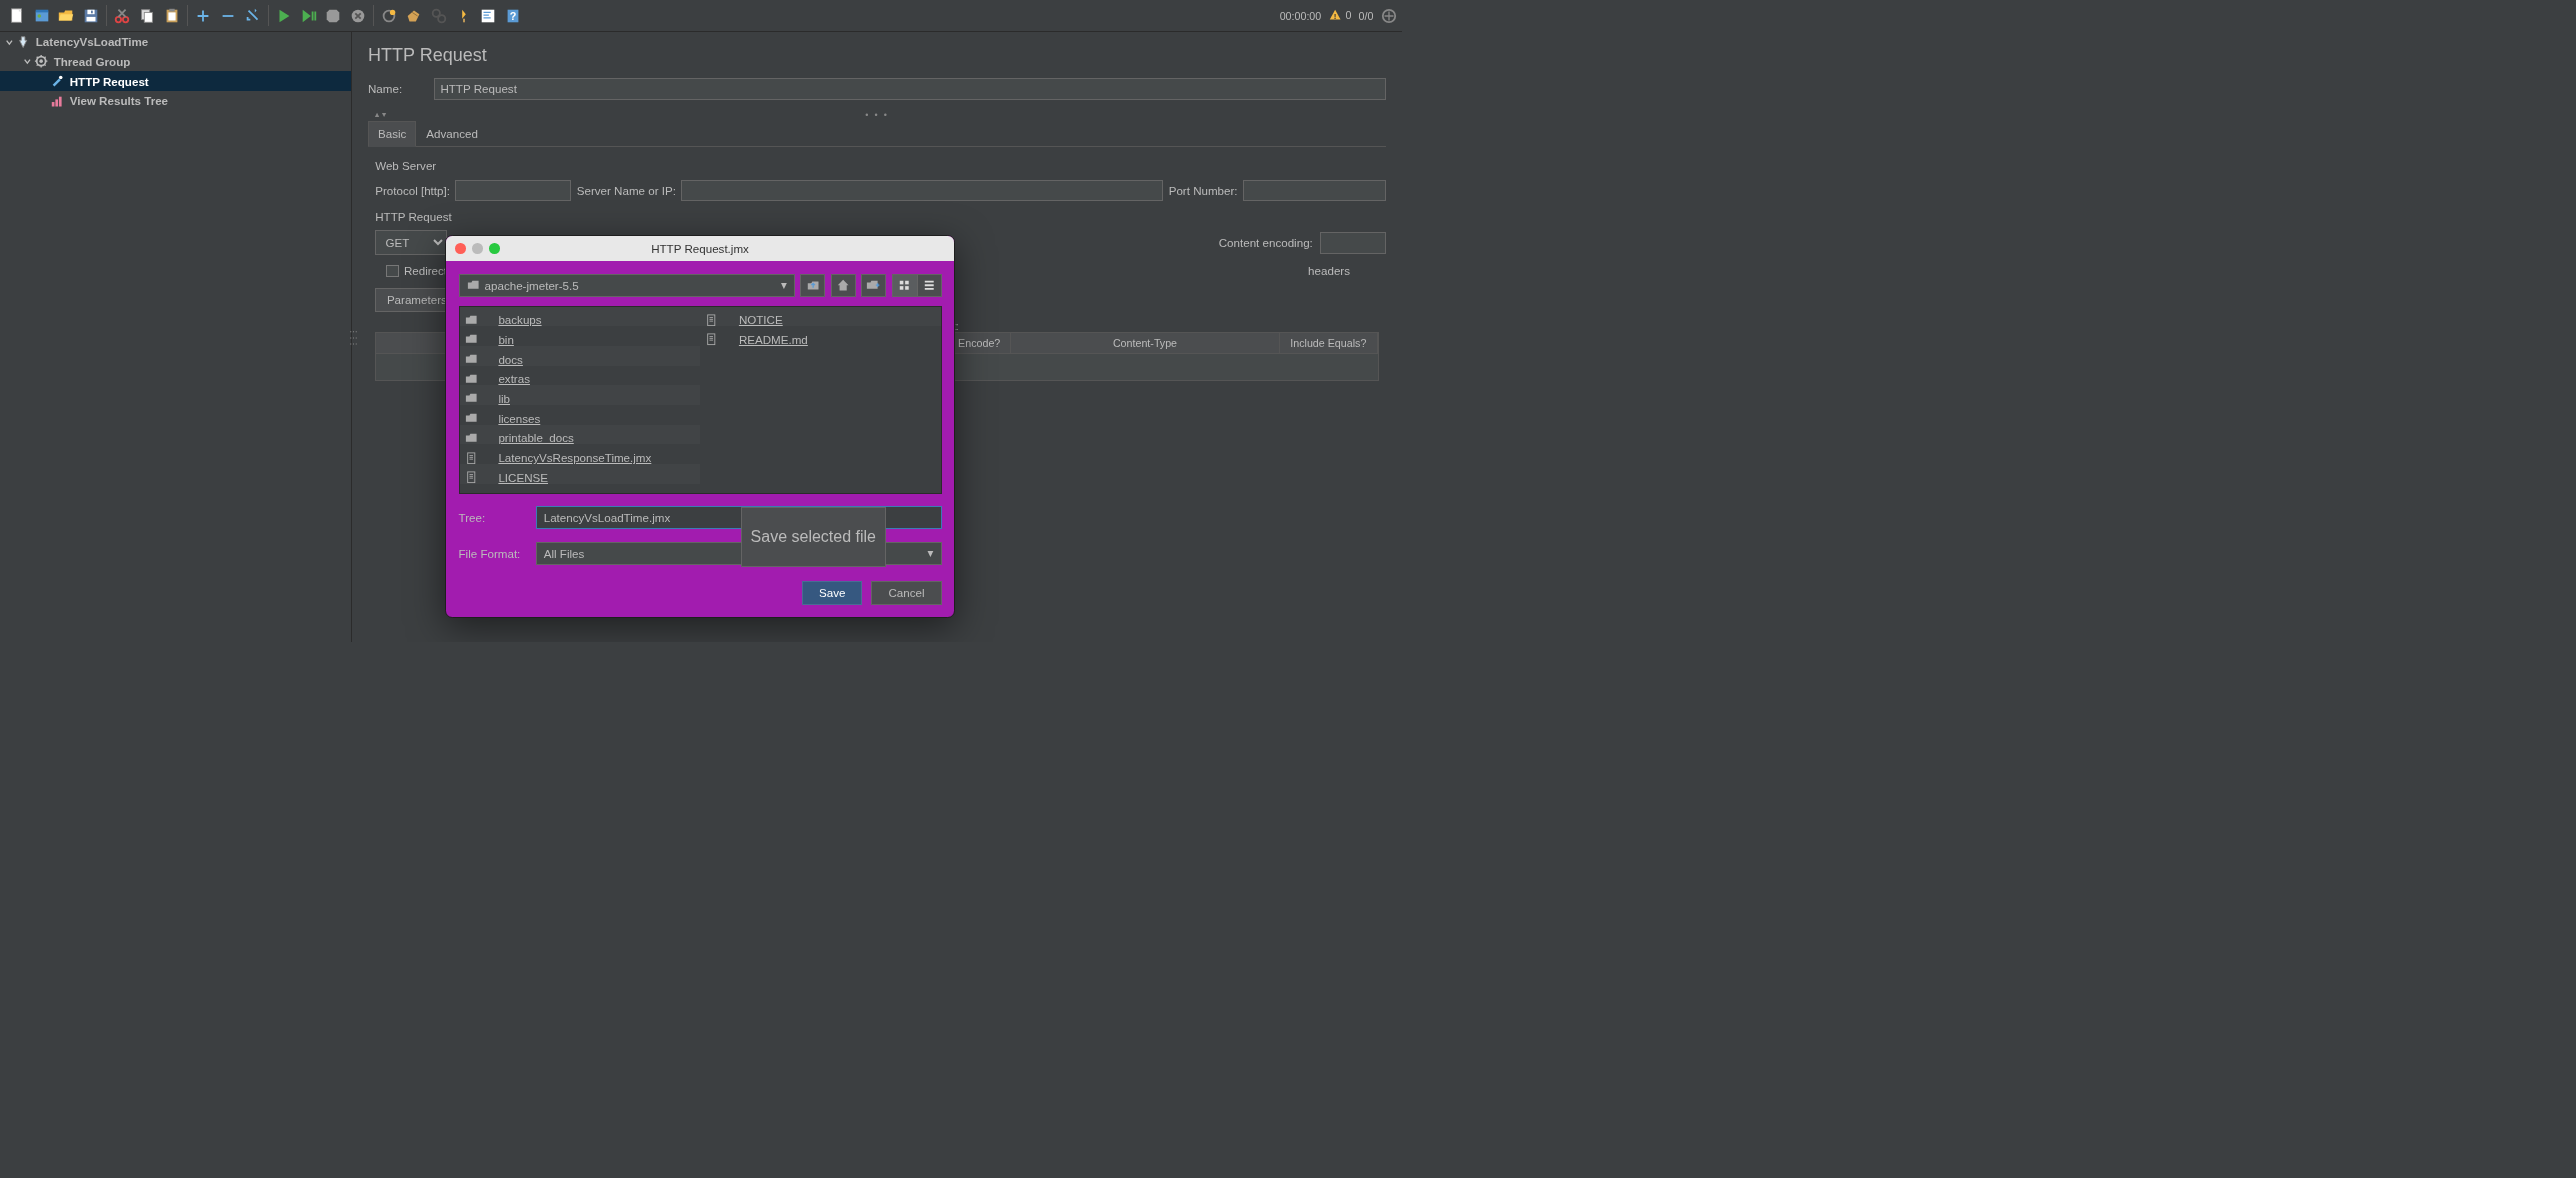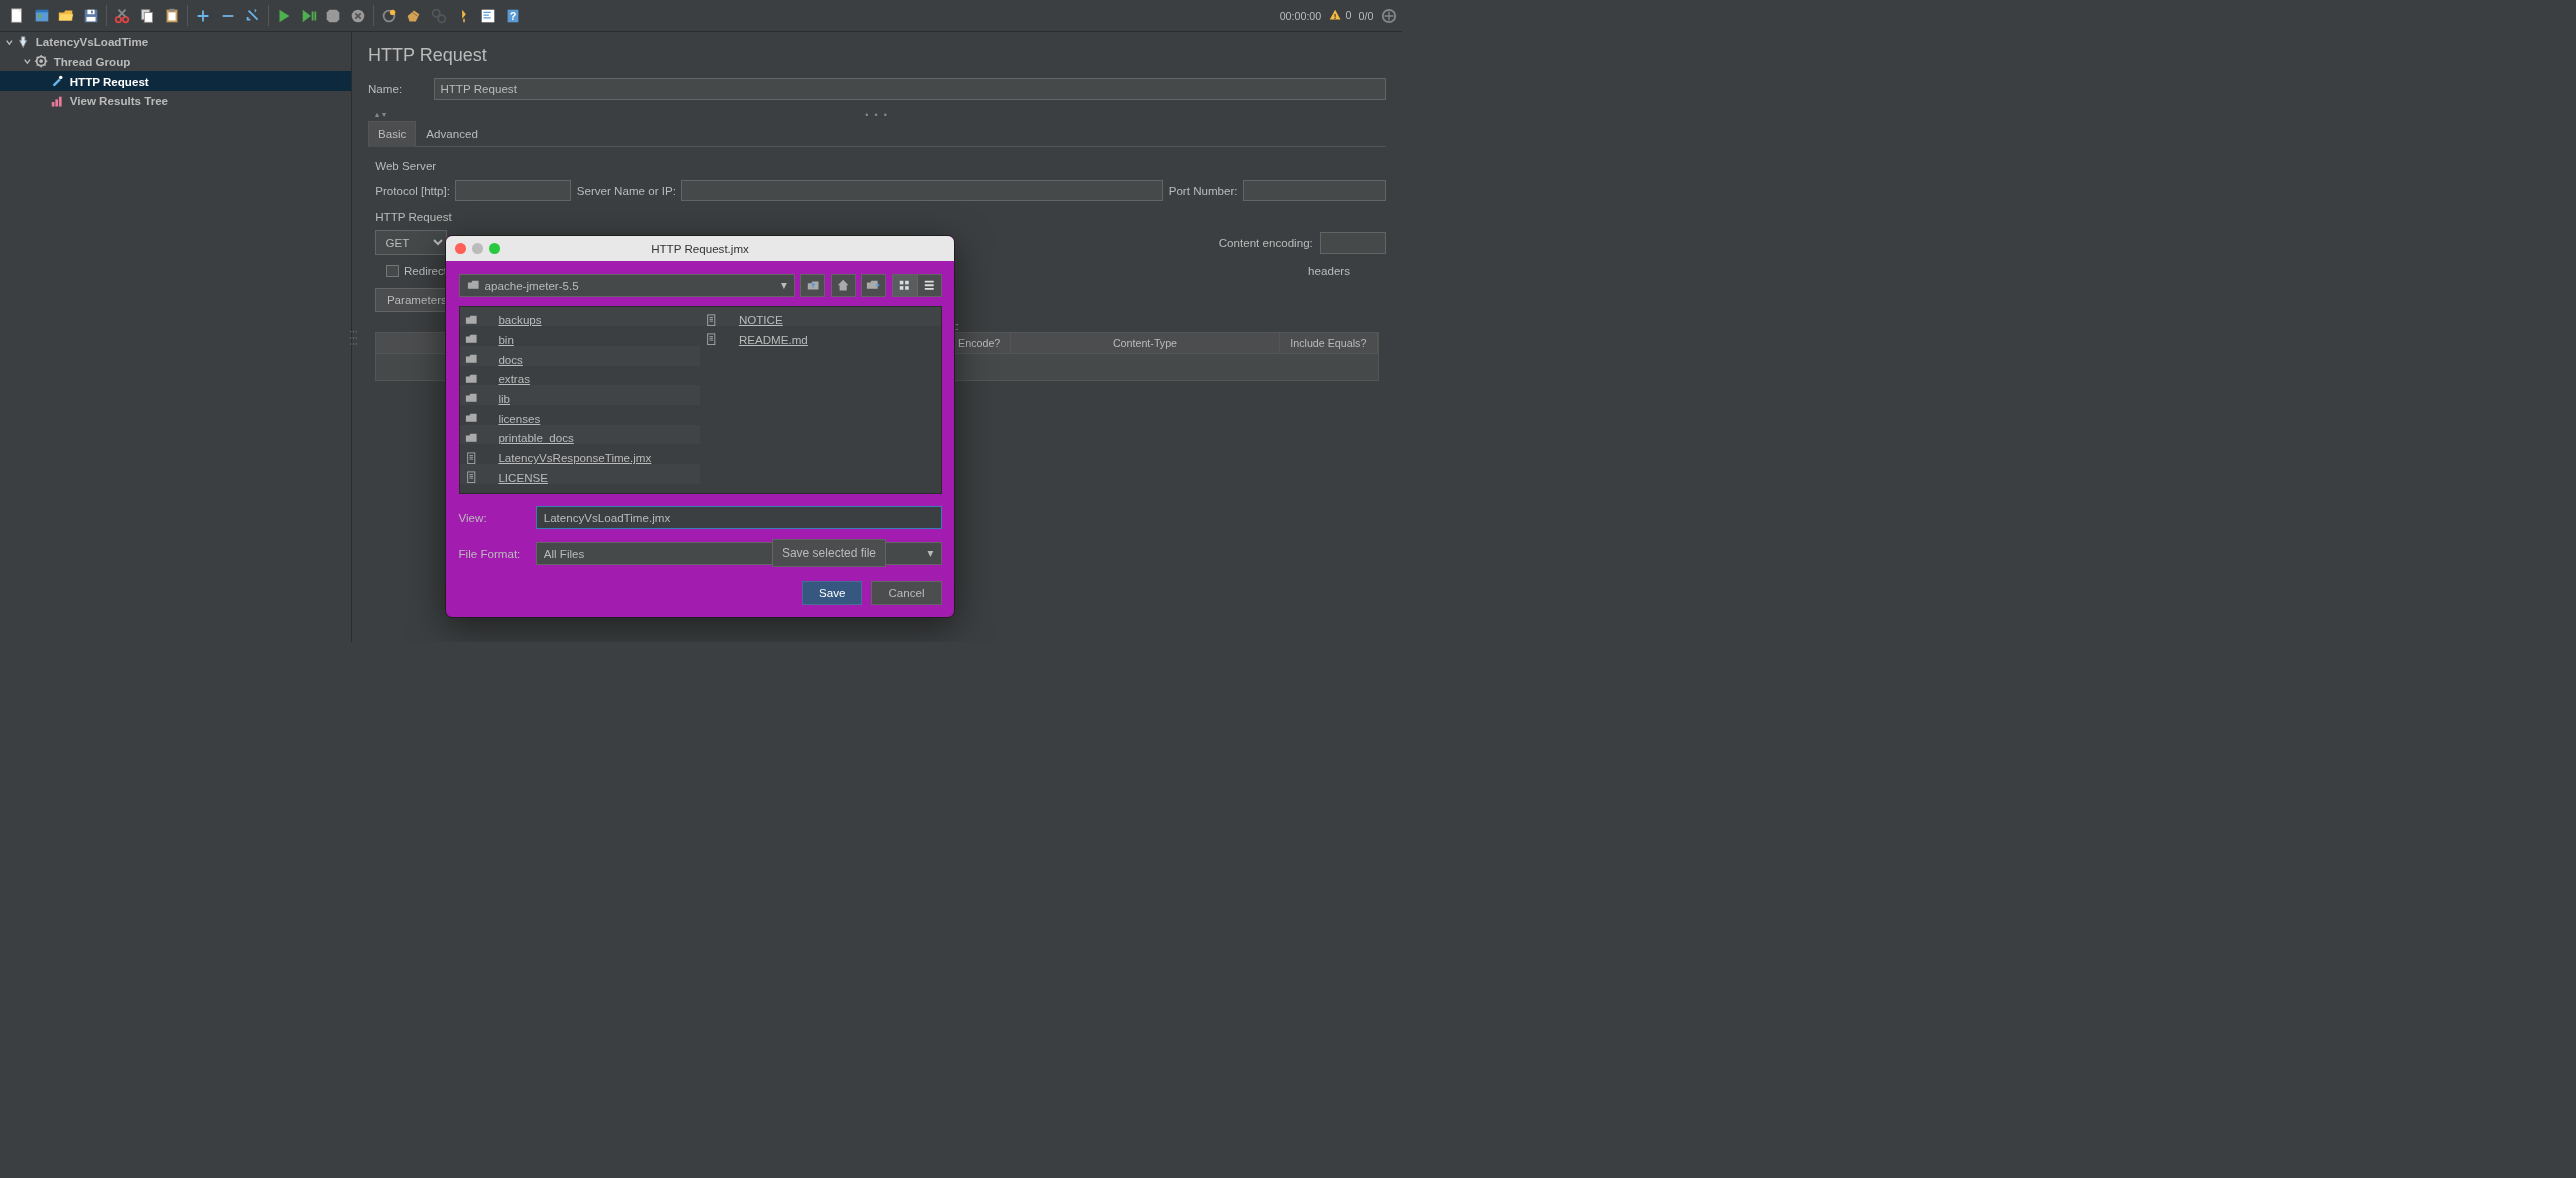--- a/index.html
+++ b/index.html
@@ -87,21 +87,21 @@
 .file-row { display: flex; align-items: flex-end; height: 19.7px; padding: 0 5.4px; gap: 21px; cursor: pointer; text-decoration: underline; }
 .file-row:nth-child(odd) { background: #414446; }
 .file-icon { width: 12.5px; height: 12.5px; }
 
 .dialog-form-row { display: flex; align-items: center; margin-top: 12.5px; gap: 9px; }
 .dialog-form-row label { width: 68px; font-size: 11.6px; }
 .file-input { flex: 1; height: 23px; background: #3c3f41; border: 1.8px solid #3b7cb5; color: #bbbbbb; padding: 0 7.2px; font-size: 11.6px; }
 .format-select { flex: 1; height: 23px; background: #45494a; border: 0.9px solid #646464; color: #bbbbbb; padding: 0 7.2px; font-size: 11.6px; display: flex; align-items: center; position: relative; }
 .format-select .chev { position: absolute; right: 7.2px; }
 
-.tooltip { position: absolute; right: 68px; bottom: 50px; background: #4b4d4f; border: 0.9px solid #646464; padding: 6px 9px; font-size: 12px; }
+.tooltip { position: absolute; right: 68px; bottom: 50px; background: #4b4d4f; border: 0.9px solid #646464; padding: 20px 9px; font-size: 16px; }
 
 .dialog-buttons { display: flex; justify-content: flex-end; gap: 9px; margin-top: 16px; }
 .btn { padding: 4.5px 16px; border: 0.9px solid #646464; background: #4b4d4f; cursor: pointer; font-size: 11.6px; color: #bbbbbb; }
 .btn.primary { background: #365880; border-color: #4a6c94; color: #fff; font-weight: 500; }
 </style>
 </head>
 <body>
 
 <div class="toolbar">
   <div class="toolbar-group">
@@ -484,21 +484,21 @@
             <svg class="file-icon" viewBox="0 0 14 14">
               <rect x="3" y="1" width="8" height="12" fill="none" stroke="#aaa"></rect>
               <path d="M5 4 L9 4 M5 6 L9 6 M5 8 L9 8" stroke="#aaa"></path>
             </svg>
             <span>README.md</span>
           </div>
         </div>
     </div>
 
     <div class="dialog-form-row">
-      <label>View:</label>
+      <label>Tree:</label>
       <input class="file-input" value="LatencyVsLoadTime.jmx" style="">
     </div>
     <div class="dialog-form-row">
       <label>File Format:</label>
       <div class="format-select">
         <span>All Files</span>
         <span class="chev">▾</span>
       </div>
     </div>
 

